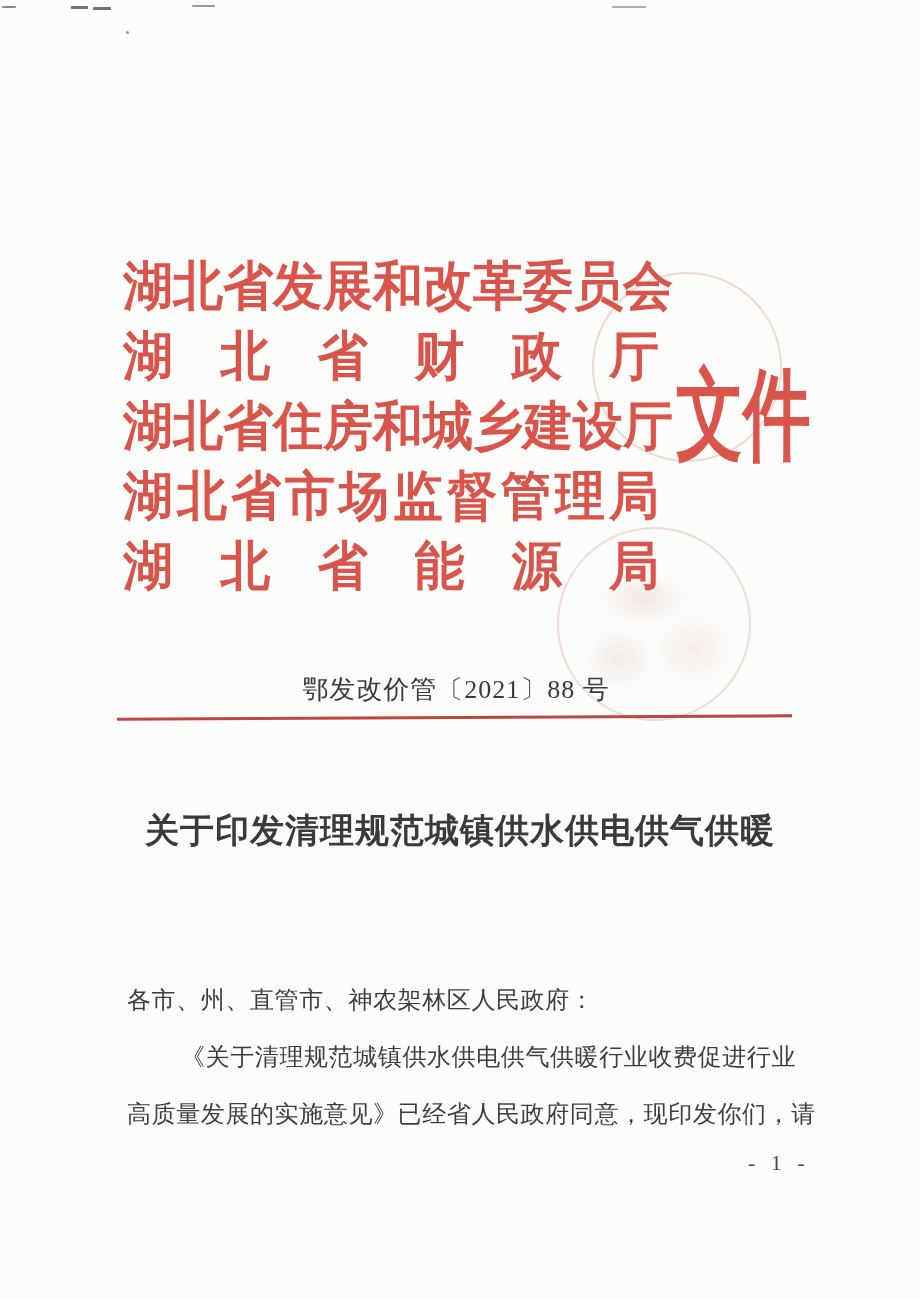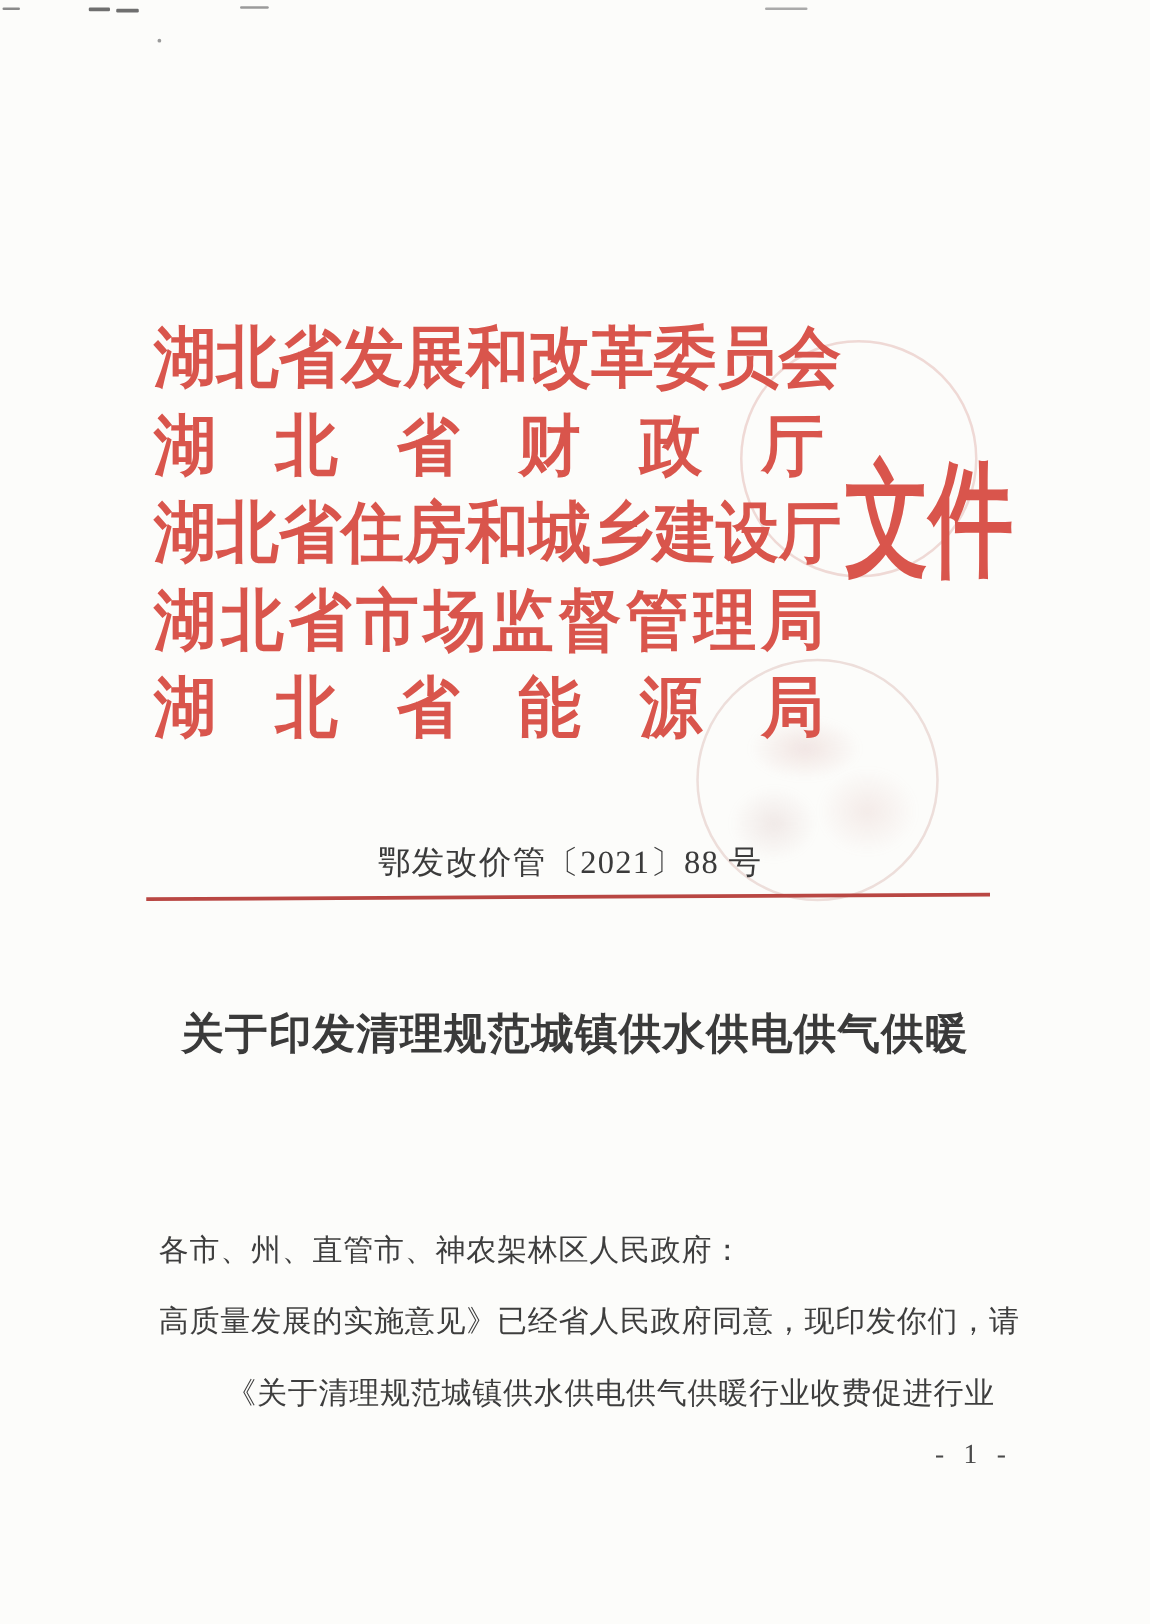--- a/index.html
+++ b/index.html
@@ -75,21 +75,21 @@
     position:absolute;left:117px;top:716px;width:675px;height:3px;
     background:var(--divider,#b94743);
     transform:rotate(-0.3deg);
   }
 
   
   .title{
     position:absolute;left:0;top:806px;width:920px;margin:0;
     text-align:center;
     font-size:34px;font-weight:bold;color:var(--ink-title,#3a3a3a);
-    line-height:49px;letter-spacing:1px;font-family:Liberation Mono, monospace;
+    line-height:49px;letter-spacing:1px;
   }
 
   
   .body-text{
     position:absolute;left:127px;top:971px;width:690px;
     font-size:24px;color:var(--ink-body,#3e3e3e);
   }
   .body-line{
     height:57px;display:flex;align-items:center;
     letter-spacing:0.6px;white-space:nowrap;
@@ -183,19 +183,19 @@
   <div class="doc-number">鄂发改价管〔2021〕88 号</div>
 
   <div class="red-divider"></div>
 
   <h1 class="title">
     <div>关于印发清理规范城镇供水供电供气供暖</div>
   </h1>
 
   <div class="body-text">
     <div class="body-line">各市、州、直管市、神农架林区人民政府：</div>
+    <div class="body-line indent">《关于清理规范城镇供水供电供气供暖行业收费促进行业</div>
     <div class="body-line">高质量发展的实施意见》已经省人民政府同意，现印发你们，请</div>
-    <div class="body-line indent">《关于清理规范城镇供水供电供气供暖行业收费促进行业</div>
   </div>
 
   <div class="page-number">- 1 -</div>
 
 </div>
 
 </body></html>

